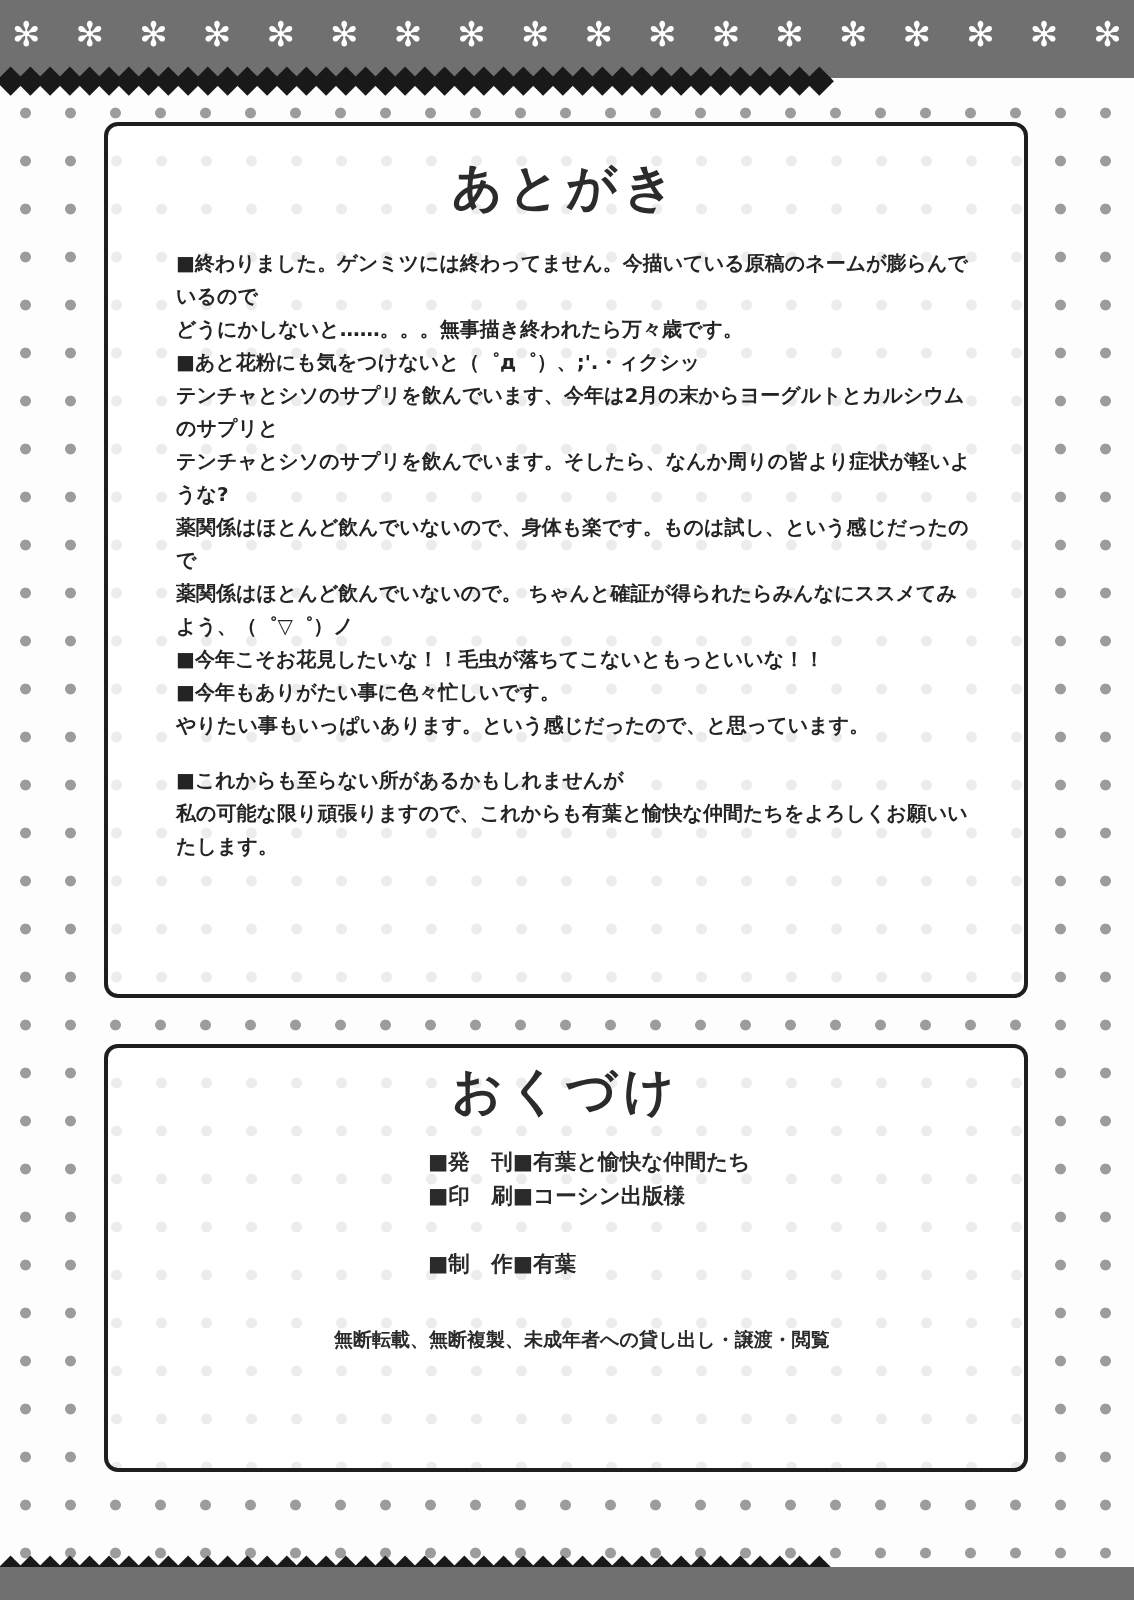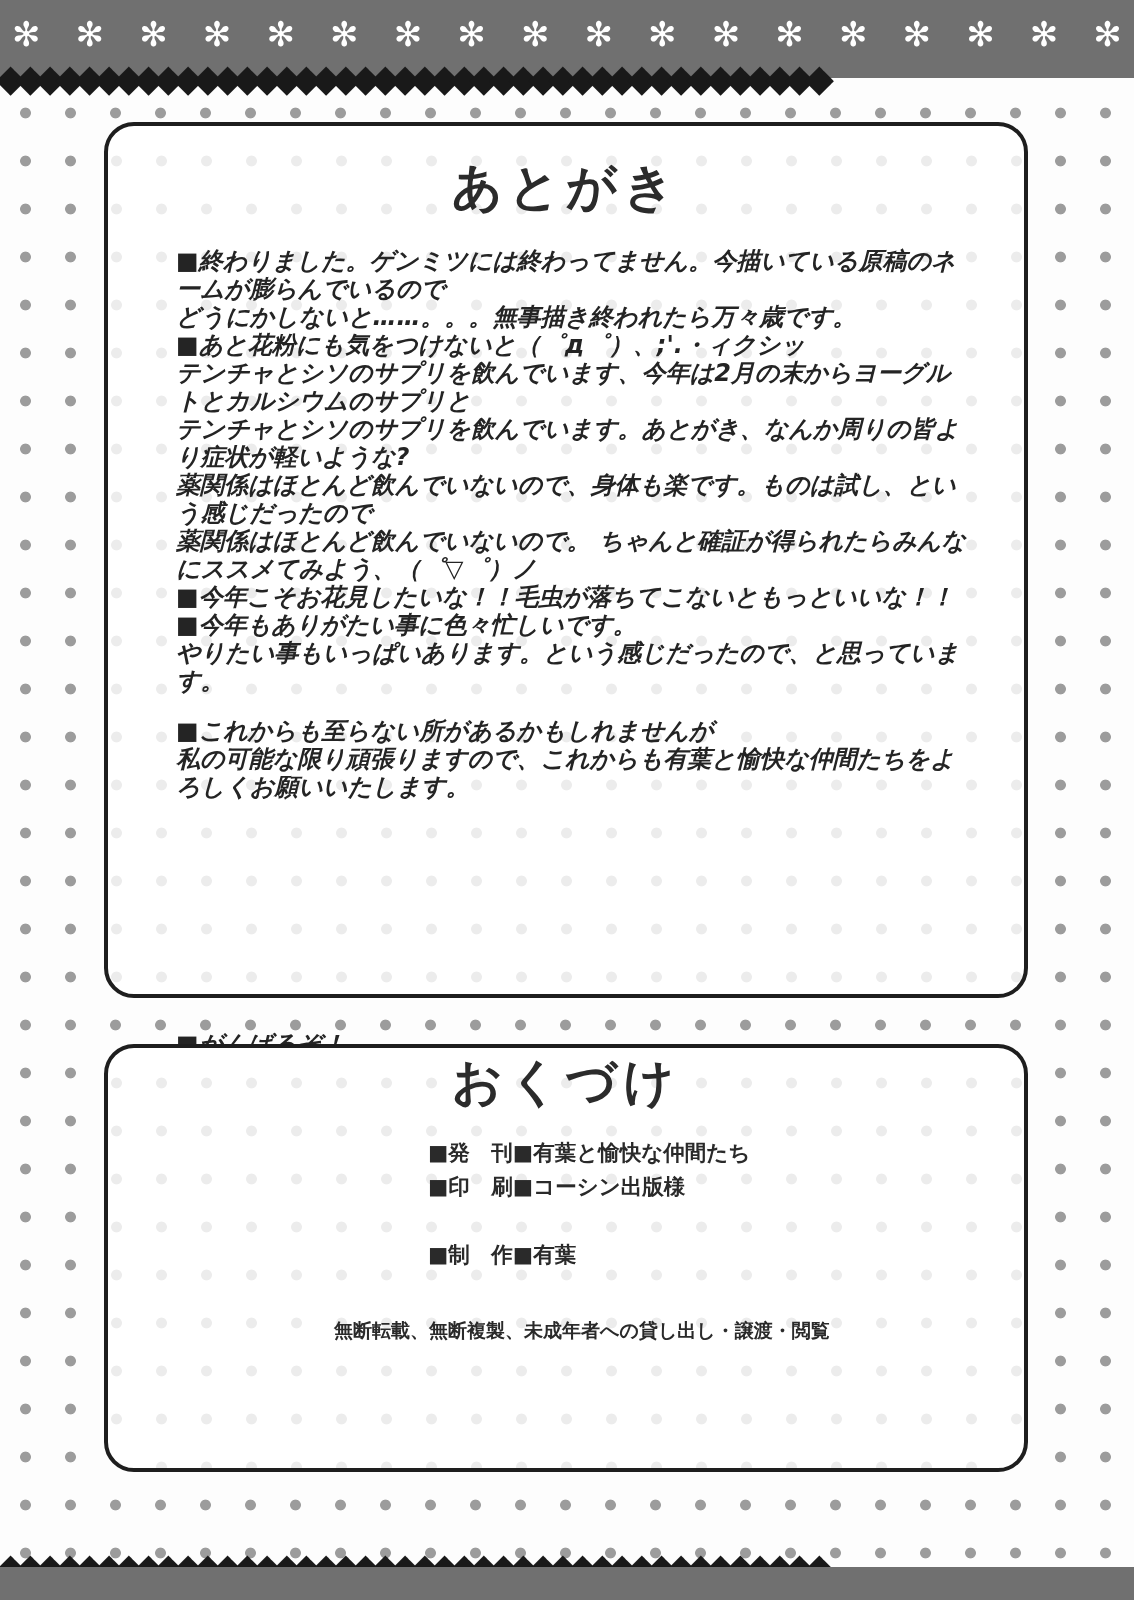--- a/index.html
+++ b/index.html
@@ -40,50 +40,49 @@
     letter-spacing:-9.5px;
   }
   .diamond-top{top:58px;}
   .diamond-bottom{top:1547px;}
 
   
   .panel{
     position:absolute;
     left:104px;width:924px;
     border:4px solid #1e1e1e;
-    border-radius:30px;
+    border-radius:14px;
     background-color:#ffffff;
     
     background-image:radial-gradient(circle, #ececec 5px, rgba(0,0,0,0) 5.8px);
     background-size:45px 48px;
     background-position:-14px 11px;
     box-sizing:border-box;
   }
   .panel-afterword{top:122px;height:876px;}
   .panel-colophon{top:1044px;height:428px;}
 
   .panel-title{
     margin:0;
     text-align:center;
     font-size:50px;
     font-weight:bold;
     color:#2b2b2b;
     letter-spacing:6px;
   }
   .panel-afterword .panel-title{padding-top:28px;}
-  .panel-colophon .panel-title{padding-top:1px;}
+  .panel-colophon .panel-title{padding-top:10px;}
 
   
   .aw-body{
     margin:26px 52px 0 68px;
-    font-size:24px;
+    font-size:20px;
     font-weight:600;
     color:#242424;
-    line-height:28px;
-    font-style:italic;
+    line-height:33px;
   }
   .gap-small{height:22px;}
   .gap-large{height:229px;}
 
   
   .col-block{
     margin-left:320px;
     font-size:21.5px;
     font-weight:bold;
     color:#2a2a2a;
@@ -128,21 +127,21 @@
   </div>
   <div class="diamond-row diamond-top">◆◆◆◆◆◆◆◆◆◆◆◆◆◆◆◆◆◆◆◆◆◆◆◆◆◆◆◆◆◆◆◆◆◆◆◆◆◆◆◆◆◆</div>
 
   <div class="panel panel-afterword">
     <h1 class="panel-title">あとがき</h1>
     <div class="aw-body">
       <div>■終わりました。ゲンミツには終わってません。今描いている原稿のネームが膨らんでいるので</div>
       <div>どうにかしないと……。。。無事描き終われたら万々歳です。</div>
       <div>■あと花粉にも気をつけないと（゜д゜）、;'.・ィクシッ</div>
       <div>テンチャとシソのサプリを飲んでいます、今年は2月の末からヨーグルトとカルシウムのサプリと</div>
-      <div>テンチャとシソのサプリを飲んでいます。あとがき、なんか周りの皆より症状が軽いような?</div>
+      <div>テンチャとシソのサプリを飲んでいます。そしたら、なんか周りの皆より症状が軽いような?</div>
       <div>薬関係はほとんど飲んでいないので、身体も楽です。ものは試し、という感じだったので</div>
       <div>薬関係はほとんど飲んでいないので。 ちゃんと確証が得られたらみんなにススメてみよう、（゜▽゜）ノ</div>
       <div>■今年こそお花見したいな！！毛虫が落ちてこないともっといいな！！</div>
       <div>■今年もありがたい事に色々忙しいです。</div>
       <div>やりたい事もいっぱいあります。という感じだったので、と思っています。</div>
       <div class="gap-small"></div>
       <div>■これからも至らない所があるかもしれませんが</div>
       <div>私の可能な限り頑張りますので、これからも有葉と愉快な仲間たちをよろしくお願いいたします。</div>
       <div class="gap-large"></div>
       <div>■がんばるぞ！</div>

